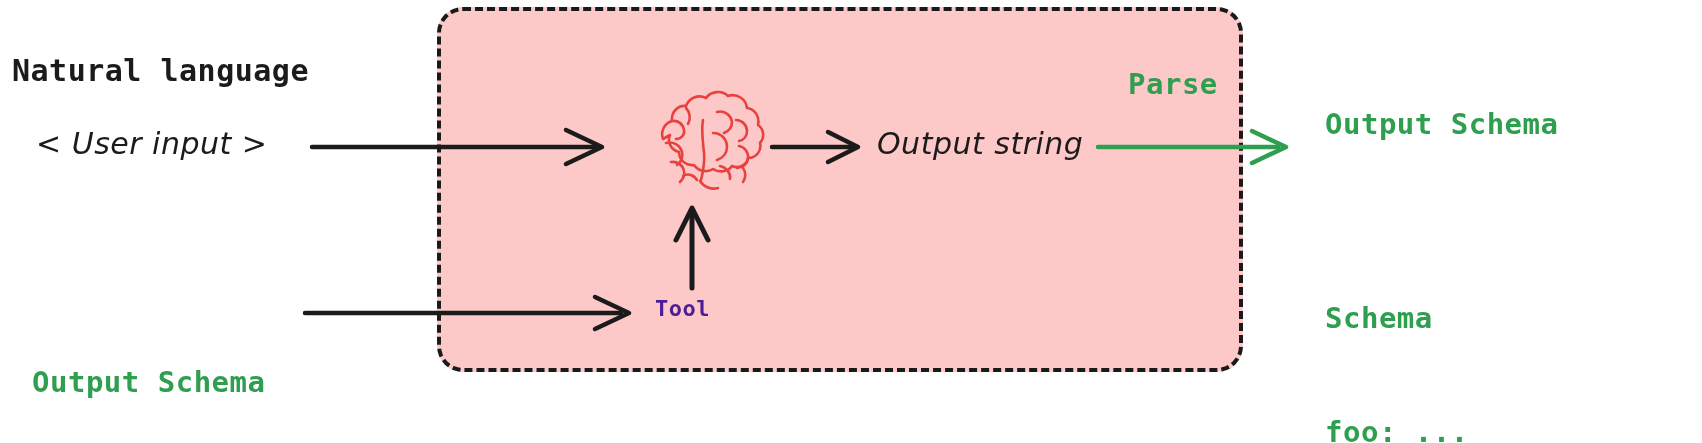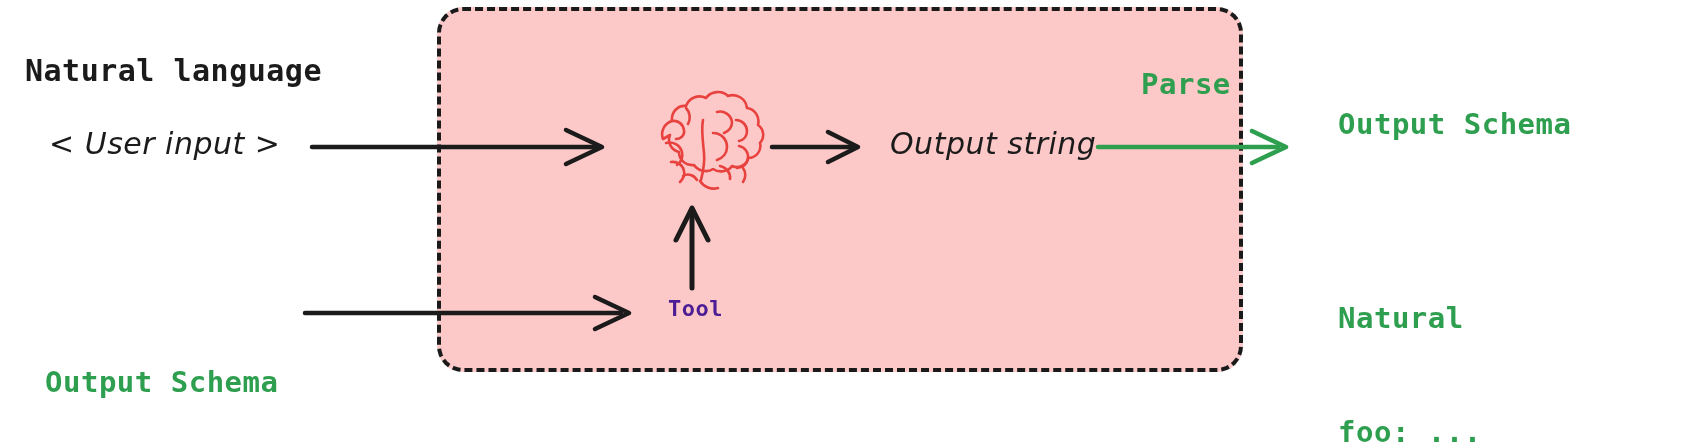--- a/index.html
+++ b/index.html
@@ -21,21 +21,21 @@
     font-weight: 700;
     letter-spacing: 0.5px;
   }
   .hand {
     font-family: "DejaVu Sans", sans-serif;
     font-weight: 400;
     font-style: italic;
     letter-spacing: 0.5px;
   }
 
-  .abs { position: absolute; white-space: pre; margin-left: 13px; }
+  .abs { position: absolute; white-space: pre; }
 
   
   #llm-box {
     position: absolute;
     left: 437px;
     top: 7px;
     width: 806px;
     height: 365px;
     background: #fdc8c8;
     border: 4px dashed #1a1a1a;
@@ -107,21 +107,21 @@
 
   <div class="abs mono" id="parse-label">Parse</div>
 
   <div class="abs hand" id="answer-string-text">Output string</div>
 
   <div class="abs mono" id="tool-label">Tool</div>
 
   <div class="abs mono" id="right-schema-block">
     <div>Output Schema</div>
     <span class="gap"></span>
-    <div>Natural</div>
+    <div>Schema</div>
     <div>foo: ...</div>
     
   </div>
 
   <svg class="overlay" viewBox="0 0 1702 443">
 
     <g>
       <line x1="312" y1="147" x2="595" y2="147" stroke="#1b1b1b" stroke-width="4.5" stroke-linecap="round"></line>
       <polyline points="566,130 602,147 566,164" fill="none" stroke="#1b1b1b" stroke-width="4.5" stroke-linecap="round" stroke-linejoin="round"></polyline>
     </g>

